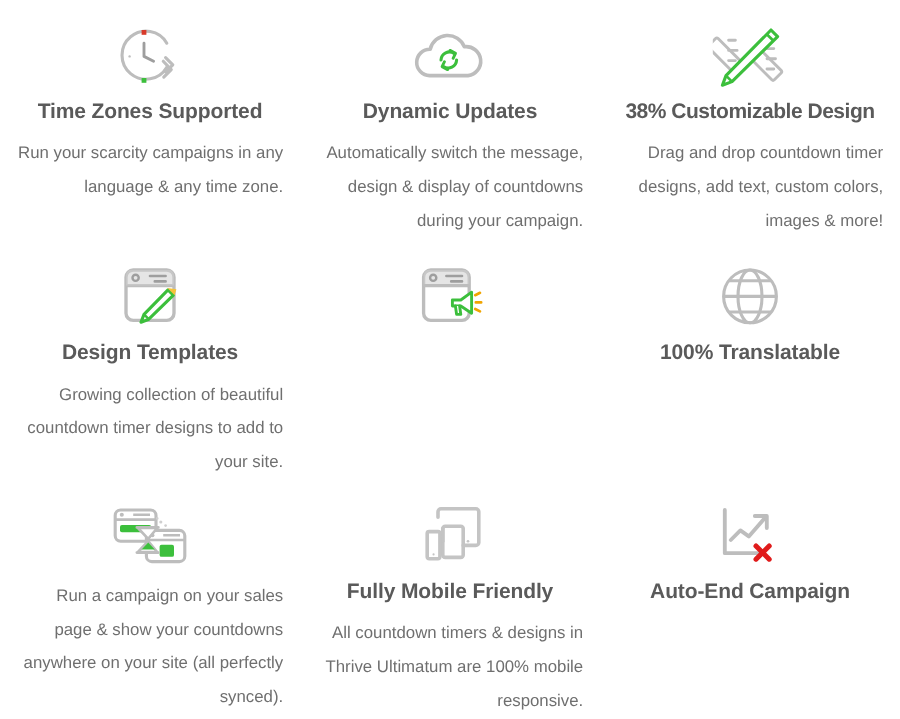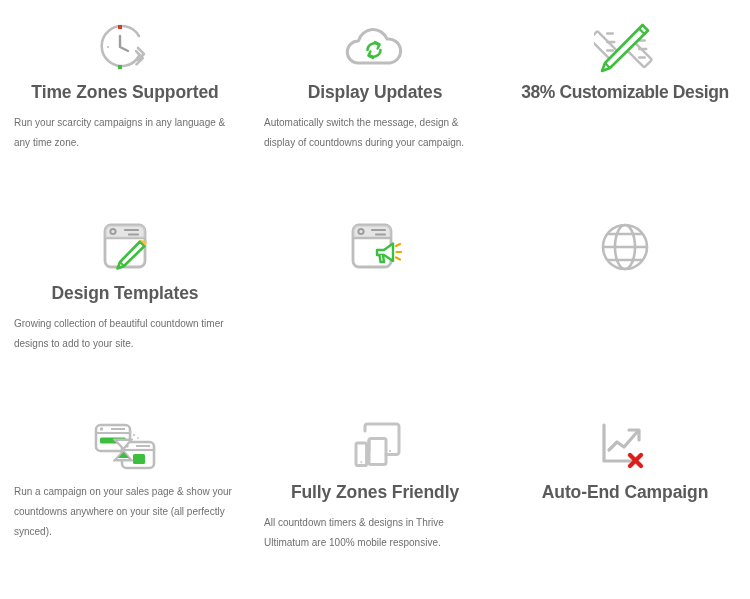--- a/index.html
+++ b/index.html
@@ -20,21 +20,21 @@
     width: 750px;
     height: 599px;
     box-sizing: border-box;
   }
   .feature-card {
     display: flex;
     flex-direction: column;
     align-items: center;
     padding: 0 14px;
     box-sizing: border-box;
-    text-align: left;
+    text-align: right;
   }
   .feature-icon {
     height: 60px;
     display: flex;
     align-items: center;
     justify-content: center;
     margin-top: 16px;
     margin-bottom: 6px;
   }
   .feature-icon svg {
@@ -43,21 +43,21 @@
   .feature-title {
     font-size: 17.5px;
     font-weight: bold;
     color: #5a5a5a;
     letter-spacing: -0.1px;
     margin: 0 0 10px 0;
     line-height: 1.2;
     white-space: nowrap;
   }
   .feature-desc {
-    font-size: 10px;
+    font-size: 14px;
     color: #6f6f6f;
     line-height: 2.0;
     margin: 0;
     max-width: 230px;
   }
   
   .row2 .feature-icon, .row3 .feature-icon {
     margin-top: 18px;
   }
   .title-wide { letter-spacing: -0.4px; }
@@ -86,21 +86,21 @@
   <div class="feature-card row1">
     <div class="feature-icon">
       <svg width="66" height="50" viewBox="0 0 66 50" fill="none">
         <path d="M16 42 A11 11 0 0 1 16.5 20 A15 15 0 0 1 45 18 A10.5 10.5 0 0 1 48 42 Z" stroke="#bdbdbd" stroke-width="3" fill="#ffffff" stroke-linejoin="round"></path>
         <path d="M25.5 29 A7 7 0 0 1 36.5 23.6" stroke="#3cbf3c" stroke-width="2.6" fill="none" stroke-linecap="round"></path>
         <path d="M38.5 29 A7 7 0 0 1 27.5 34.4" stroke="#3cbf3c" stroke-width="2.6" fill="none" stroke-linecap="round"></path>
         <path d="M33 21 L37.6 23.4 L35.6 27.6" stroke="#3cbf3c" stroke-width="2.4" fill="none" stroke-linecap="round" stroke-linejoin="round"></path>
         <path d="M31 37 L26.4 34.6 L28.4 30.4" stroke="#3cbf3c" stroke-width="2.4" fill="none" stroke-linecap="round" stroke-linejoin="round"></path>
       </svg>
     </div>
-    <h3 class="feature-title">Display Updates</h3>
+    <h3 class="feature-title">Dynamic Updates</h3>
     <p class="feature-desc">Automatically switch the message, design &amp; display of countdowns during your campaign.</p>
   </div>
 
   <div class="feature-card row1">
     <div class="feature-icon">
       <svg width="62" height="60" viewBox="0 0 62 60" fill="none">
         <g stroke="#bdbdbd" stroke-width="2.4" fill="none" stroke-linejoin="round" stroke-linecap="round">
           <rect x="6" y="14" width="11" height="34" rx="1.5" transform="rotate(-45 11.5 31)"></rect>
           <path d="M14 24 L19 29 M20 18 L24 22 M8 30 L12 34" transform="rotate(-45 16 26)"></path>
         </g>
@@ -109,20 +109,21 @@
           <path d="M46 31 L51 36 M52 25 L56 29 M40 37 L44 41" transform="rotate(-45 48 33)"></path>
         </g>
         <g>
           <path d="M48.5 9 L54 14.5 L16 52 L8 55 L11 47 Z" fill="#ffffff" stroke="#3cbf3c" stroke-width="2.6" stroke-linejoin="round"></path>
           <path d="M11 47 L16 52" stroke="#3cbf3c" stroke-width="2.2"></path>
           <path d="M45 12.5 L50.5 18" stroke="#3cbf3c" stroke-width="2.2"></path>
         </g>
       </svg>
     </div>
     <h3 class="feature-title title-wide">38% Customizable Design</h3>
+    <p class="feature-desc">Drag and drop countdown timer designs, add text, custom colors, images &amp; more!</p>
   </div>
 
   <div class="feature-card row2">
     <div class="feature-icon">
       <svg width="58" height="56" viewBox="0 0 58 56" fill="none">
         <rect x="9" y="6" width="40" height="42" rx="6" stroke="#bdbdbd" stroke-width="2.8" fill="#ffffff"></rect>
         <path d="M9 19 L49 19" stroke="#bdbdbd" stroke-width="2.6"></path>
         <path d="M12 6 L46 6 A6 6 0 0 1 49 12 L49 19 L9 19 L9 12 A6 6 0 0 1 12 6 Z" fill="#cfcfcf" opacity="0.55"></path>
         <circle cx="17" cy="12.5" r="2.6" stroke="#9e9e9e" stroke-width="2" fill="none"></circle>
         <path d="M29 11 L42 11 M33 15.5 L42 15.5" stroke="#9e9e9e" stroke-width="2.2" stroke-linecap="round"></path>
@@ -157,20 +158,21 @@
   <div class="feature-card row2">
     <div class="feature-icon">
       <svg width="54" height="54" viewBox="0 0 54 54" fill="none" stroke="#bdbdbd" stroke-width="2.6">
         <circle cx="27" cy="27" r="22" fill="none"></circle>
         <ellipse cx="27" cy="27" rx="10" ry="22" fill="none"></ellipse>
         <path d="M5 27 L49 27"></path>
         <path d="M9.5 14 L44.5 14"></path>
         <path d="M9.5 40 L44.5 40"></path>
       </svg>
     </div>
+    <h3 class="feature-title">100% Translatable</h3>
   </div>
 
   <div class="feature-card row3">
     <div class="feature-icon">
       <svg width="76" height="56" viewBox="0 0 76 56" fill="none">
         <rect x="9" y="7" width="34" height="26" rx="4.5" stroke="#bdbdbd" stroke-width="2.6" fill="#ffffff"></rect>
         <path d="M9 15 L43 15" stroke="#bdbdbd" stroke-width="2.2"></path>
         <circle cx="14.5" cy="11" r="1.7" fill="#bdbdbd"></circle>
         <path d="M24 11 L38 11" stroke="#bdbdbd" stroke-width="2"></path>
         <rect x="13" y="19.5" width="26" height="6" rx="1.6" fill="#3cbf3c"></rect>
@@ -197,21 +199,21 @@
     <div class="feature-icon">
       <svg width="66" height="54" viewBox="0 0 66 54" fill="none" stroke="#c4c4c4" stroke-width="3" stroke-linejoin="round" stroke-linecap="round">
         <path d="M23 12 L23 7.5 A2.5 2.5 0 0 1 25.5 5 L54.5 5 A2.5 2.5 0 0 1 57 7.5 L57 33 A2.5 2.5 0 0 1 54.5 35.5 L44 35.5"></path>
         <path d="M44 40 L44 43.5 A2 2 0 0 1 42 45.5 L29 45.5 A2 2 0 0 1 27 43.5 L27 27 L27 21.5 A2 2 0 0 1 29 19.5 L42 19.5 A2 2 0 0 1 44 21.5 L44 40"></path>
         <path d="M27 32 L27 21.5"></path>
         <path d="M14 28 L14 25.5 A1.6 1.6 0 0 1 15.6 24 L23 24 A1.6 1.6 0 0 1 24.6 25.6 L24.6 45 A1.6 1.6 0 0 1 23 46.6 L15.6 46.6 A1.6 1.6 0 0 1 14 45 Z"></path>
         <circle cx="19.3" cy="43" r="0.9" fill="#c4c4c4" stroke="none"></circle>
         <circle cx="48" cy="32" r="1.1" fill="#c4c4c4" stroke="none"></circle>
       </svg>
     </div>
-    <h3 class="feature-title">Fully Zones Friendly</h3>
+    <h3 class="feature-title">Fully Mobile Friendly</h3>
     <p class="feature-desc">All countdown timers &amp; designs in Thrive Ultimatum are 100% mobile responsive.</p>
   </div>
 
   <div class="feature-card row3">
     <div class="feature-icon">
       <svg width="58" height="54" viewBox="0 0 58 54" fill="none">
         <path d="M8 6 L8 42 L36 42" stroke="#bdbdbd" stroke-width="3.2" stroke-linecap="round" stroke-linejoin="round"></path>
         <path d="M13 31 L21 23 L28 28 L42 12" stroke="#bdbdbd" stroke-width="3.2" fill="none" stroke-linecap="round" stroke-linejoin="round"></path>
         <path d="M33 11 L43 11 L43 21" stroke="#bdbdbd" stroke-width="3.2" fill="none" stroke-linecap="round" stroke-linejoin="round"></path>
         <g stroke="#e01b1b" stroke-width="4.2" stroke-linecap="round">

